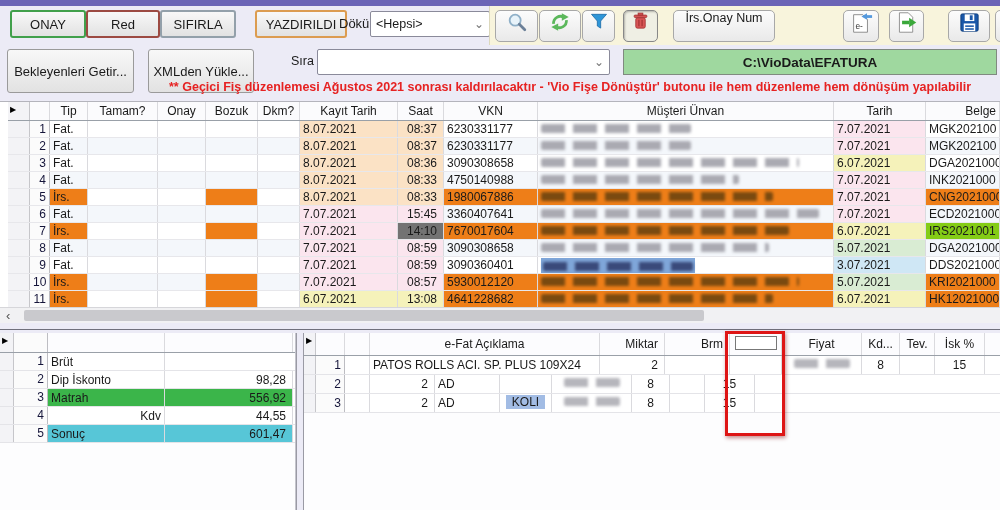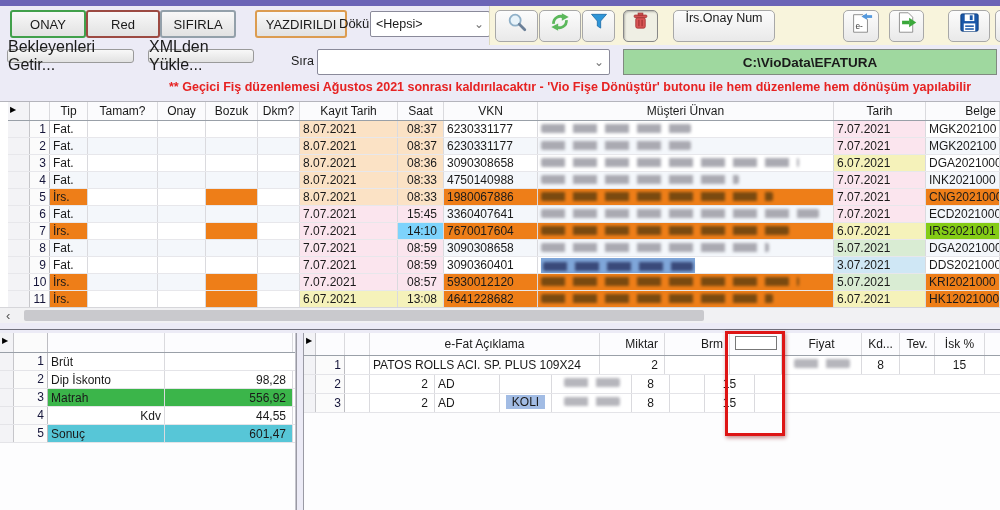--- a/index.html
+++ b/index.html
@@ -5,21 +5,21 @@
   html,body{margin:0;padding:0}
   body{width:1000px;height:510px;position:relative;overflow:hidden;
        font-family:"Liberation Sans",sans-serif;background:#ecebf6;color:#1a1a1a}
   .titlebar{position:absolute;left:0;top:0;width:1000px;height:6px;background:#6b64b6}
 
   
   .btn{position:absolute;display:flex;align-items:center;justify-content:center;
        background:linear-gradient(#f8f8f8,#e2e2e2);border:1px solid #9a9a9a;border-radius:3px;
        font-size:13px;box-sizing:border-box;cursor:default}
   .fbtn{height:28px;top:10px;border-width:2px}
-  .row2btn{height:14px;top:49px;font-size:16px}
+  .row2btn{height:44px;top:49px;font-size:13px}
   .yellow{position:absolute;left:489px;top:6px;width:511px;height:39px;background:#f8f4dc;
           border-left:1px solid #dcd8bc;box-sizing:border-box}
   .iconbtn{position:absolute;top:4px;height:32px;background:linear-gradient(#fcfcfc,#e9e9e9);
            border:1px solid #a8a8a8;border-radius:5px;display:flex;justify-content:center;box-sizing:border-box}
   .iconbtn svg{display:block}
   .sunken{border:1px solid #888;box-shadow:inset 1px 1px 2px rgba(0,0,0,.25);background:#efefe4}
   .lbl{position:absolute;font-size:13px}
   .dd{position:absolute;background:#fff;border:1px solid #8a8a9a;border-radius:2px;display:flex;
       align-items:center;font-size:12.5px;padding:0 5px;box-sizing:border-box;white-space:nowrap;overflow:hidden}
   .dd .chev{margin-left:auto;color:#777;font-size:12px;padding-left:3px}
@@ -260,21 +260,21 @@
       </div>
       <div class="flexrow trow">
         <div class="cell markcell" style="width: 22px;"></div>
         <div class="cell numcell" style="width: 20px;">7</div>
         <div class="cell" style="width: 38px; background: rgb(238, 126, 24);">İrs.</div>
         <div class="cell" style="width: 70px;"></div>
         <div class="cell" style="width: 48px;"></div>
         <div class="cell" style="width: 52px; background: rgb(238, 126, 24);"></div>
         <div class="cell" style="width: 42px;"></div>
         <div class="cell" style="width: 98px; background: rgb(251, 229, 238);">7.07.2021</div>
-        <div class="cell r pr" style="width: 46px; background: #7dd3fc;">14:10</div>
+        <div class="cell r pr" style="width: 46px; background: #737373;">14:10</div>
         <div class="cell" style="width: 94px; background: rgb(238, 126, 24);">7670017604</div>
         <div class="cell" style="width: 296px; background: rgb(238, 126, 24);"><span class="censor" style="width: 248px; background: repeating-linear-gradient(90deg, rgb(122, 74, 16) 0px, rgb(122, 74, 16) 24px, transparent 24px, transparent 32px);"></span></div>
         <div class="cell" style="width: 92px; background: rgb(245, 242, 186);">6.07.2021</div>
         <div class="cell" style="width: 74px; background: #84cc16;">IRS2021001</div>
       </div>
       <div class="flexrow trow alt">
         <div class="cell markcell" style="width: 22px;"></div>
         <div class="cell numcell" style="width: 20px;">8</div>
         <div class="cell" style="width: 38px;">Fat.</div>
         <div class="cell" style="width: 70px;"></div>

